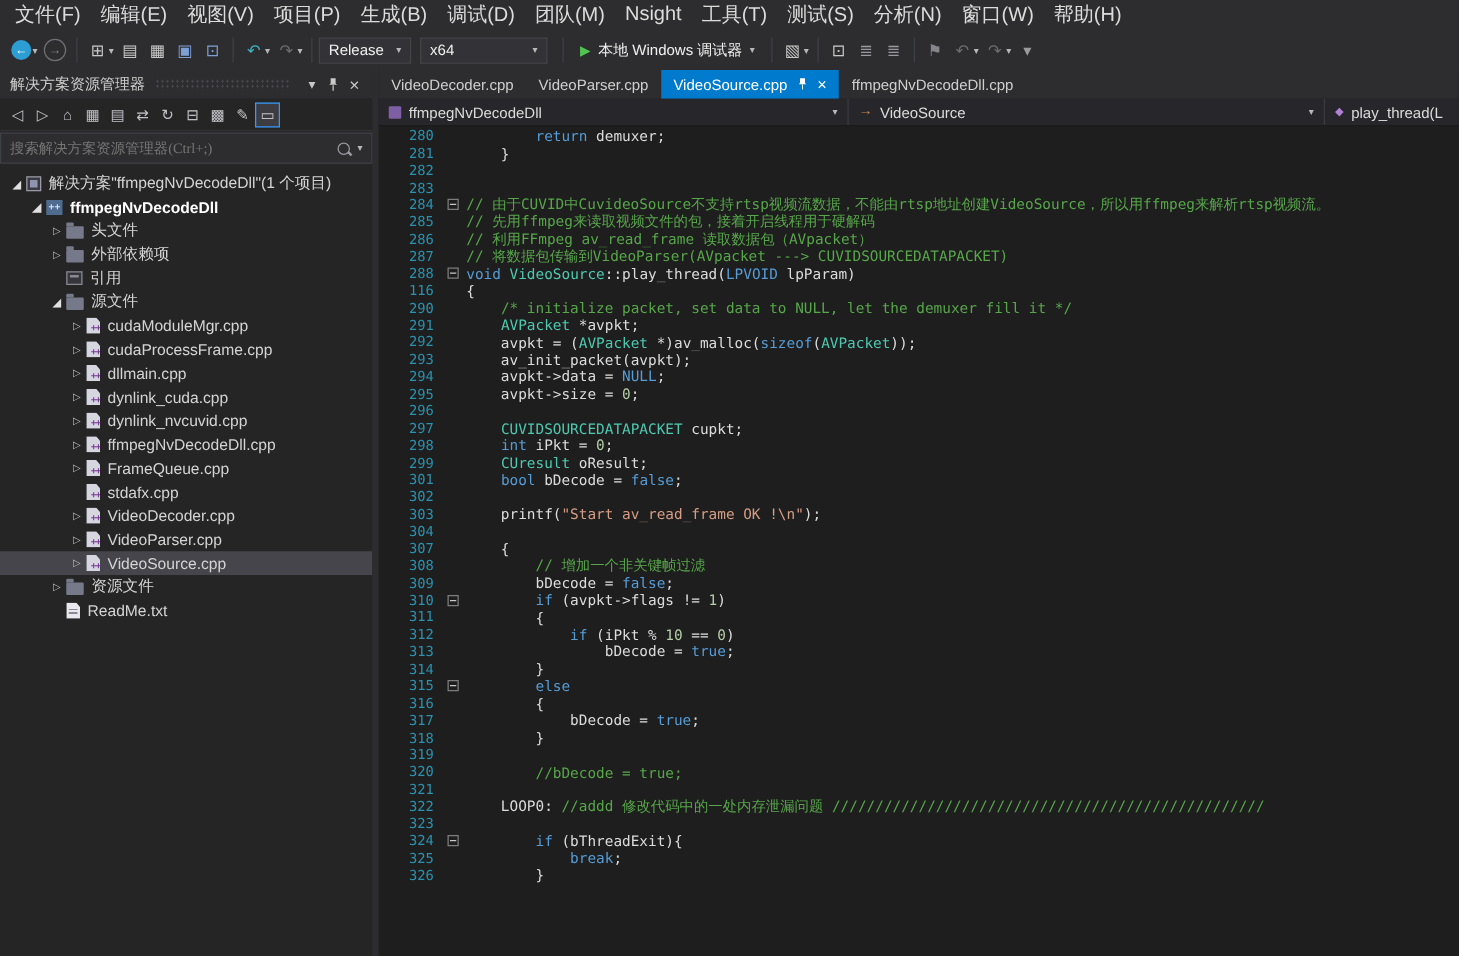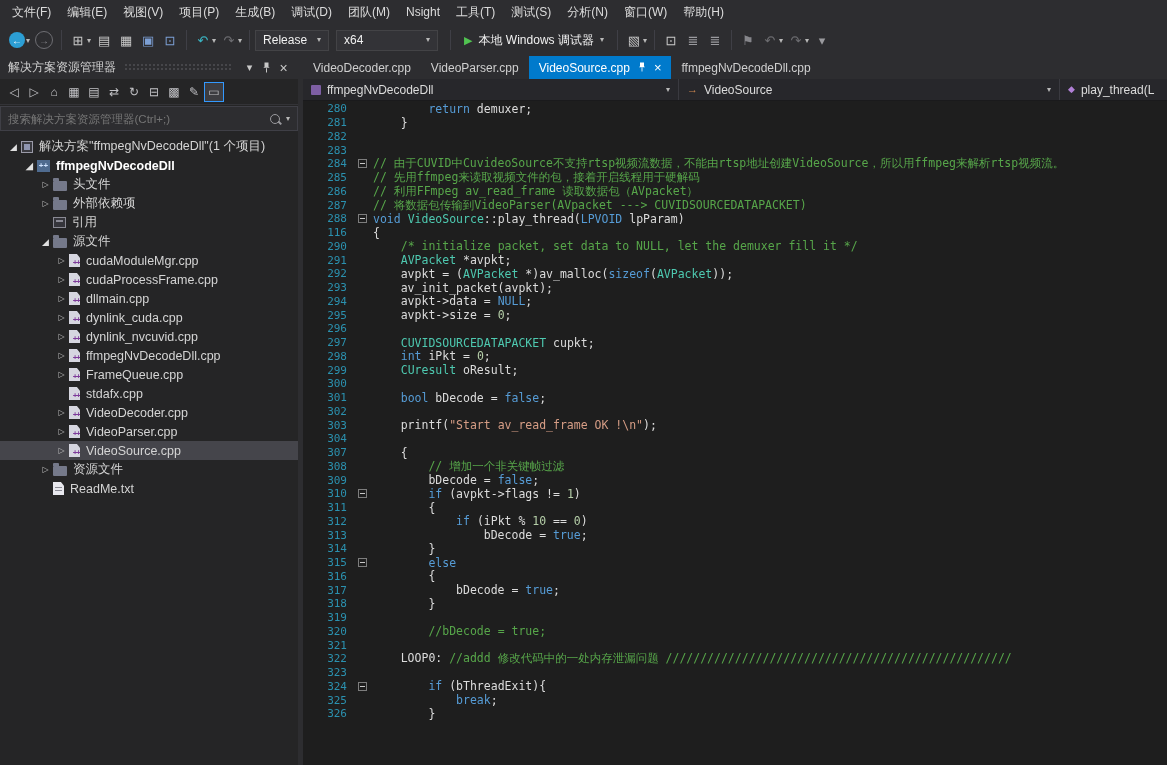--- a/index.html
+++ b/index.html
@@ -1,18 +1,18 @@
 <!DOCTYPE html>
 <html><head>
 <meta charset="utf-8">
 <style>
   html,body{margin:0;padding:0}
   body{width:1167px;height:765px;overflow:hidden;background:#2d2d30;font-family:"Liberation Sans",sans-serif;-webkit-font-smoothing:antialiased}
   
-  .menubar{height:24px;display:flex;align-items:center;padding-left:4px;font-size:12px;color:#dcdcdc;background:#2d2d30}
+  .menubar{height:24px;display:flex;align-items:center;padding-left:4px;font-size:16px;color:#dcdcdc;background:#2d2d30}
   .menu-item{padding:4px 8px;cursor:default;white-space:nowrap}
   
   .toolbar{height:32px;display:flex;align-items:center;background:#2d2d30;padding-left:6px}
   .tgroup{display:flex;align-items:center}
   .ticon{width:22px;height:22px;display:flex;align-items:center;justify-content:center;color:#c8c8c8;font-size:13px;cursor:default}
   .ticon.circle{width:16px;height:16px;border-radius:50%;font-size:10px;margin:0 3px}
   .ticon.blue{background:#2c9ed4;color:#fff}
   .ticon.gray{border:1px solid #6e6e73;color:#8a8a8e;background:transparent}
   .tsep{width:1px;height:20px;background:#3f3f46;margin:0 5px;flex:none}
   .caret{font-size:8px;color:#b8b8b8;line-height:1}
@@ -26,21 +26,21 @@
   
   .panel{width:298px;flex:none;background:#252526;display:flex;flex-direction:column}
   .pe-header{height:23px;flex:none;display:flex;align-items:center;padding:0 6px 0 8px;color:#cfcfcf;font-size:12px;background:#2d2d30}
   .grip{flex:1;height:9px;margin:0 8px;background-image:radial-gradient(#46464a 1px,transparent 1px);background-size:4px 4px}
   .hico{width:17px;height:17px;display:flex;align-items:center;justify-content:center;color:#c8c8c8;font-size:11px;cursor:default}
   .hico.x{font-size:14px}
   .pe-toolbar{height:25px;flex:none;display:flex;align-items:center;padding-left:4px;background:#252526;border-bottom:1px solid #333337}
   .pico{width:20px;height:20px;display:flex;align-items:center;justify-content:center;color:#c2c2c6;font-size:12px;cursor:default}
   .pico.active{border:1px solid #3399ff;background:#3d3d41;box-sizing:border-box}
   .pe-search{height:23px;flex:none;display:flex;align-items:center;background:#2d2d30;border:1px solid #3f3f46;margin:1px 0;padding:0 7px}
-  .pe-search-input{flex:1;background:transparent;border:none;outline:none;color:#9a9a9a;font-size:11.5px;font-family:Liberation Sans, sans-serif;padding:0}
+  .pe-search-input{flex:1;background:transparent;border:none;outline:none;color:#9a9a9a;font-size:11.5px;font-family:Liberation Serif, serif;padding:0}
   .mag{width:8px;height:8px;border:1.5px solid #9a9a9e;border-radius:50%;position:relative;display:inline-block;margin-right:6px}
   .mag::after{content:"";position:absolute;width:4px;height:1.5px;background:#9a9a9e;transform:rotate(45deg);right:-3px;bottom:-1px}
   .tree{flex:1;overflow:hidden;padding-top:5px}
   .trow{height:19px;display:flex;align-items:center;font-size:12.5px;color:#d4d4d4;white-space:nowrap;cursor:default}
   .trow.sel{background:#45454b}
   .trow.bold{font-weight:bold;color:#fff}
   .expander{width:15px;flex:none;text-align:center;font-size:8px;color:#bdbdbd}
   .expander.open{font-size:9px;color:#e0e0e0}
   .tico{flex:none;margin-right:6px;position:relative}
   .ico-folder{width:14px;height:10px;background:#75798a;border-radius:1px;margin-top:2px}
@@ -441,25 +441,20 @@
             <span class="ln">298</span>
             <span class="fold"></span>
             <span class="ct"><span class="tk-p">    </span><span class="tk-k">int</span><span class="tk-p"> iPkt = </span><span class="tk-n">0</span><span class="tk-p">;</span></span>
           </div>
           <div class="crow">
             <span class="ln">299</span>
             <span class="fold"></span>
             <span class="ct"><span class="tk-p">    </span><span class="tk-t">CUresult</span><span class="tk-p"> oResult;</span></span>
           </div>
           <div class="crow">
-            <span class="ln">300</span>
-            <span class="fold"></span>
-            <span class="ct"></span>
-          </div>
-          <div class="crow">
             <span class="ln">301</span>
             <span class="fold"></span>
             <span class="ct"><span class="tk-p">    </span><span class="tk-k">bool</span><span class="tk-p"> bDecode = </span><span class="tk-k">false</span><span class="tk-p">;</span></span>
           </div>
           <div class="crow">
             <span class="ln">302</span>
             <span class="fold"></span>
             <span class="ct"></span>
           </div>
           <div class="crow">

